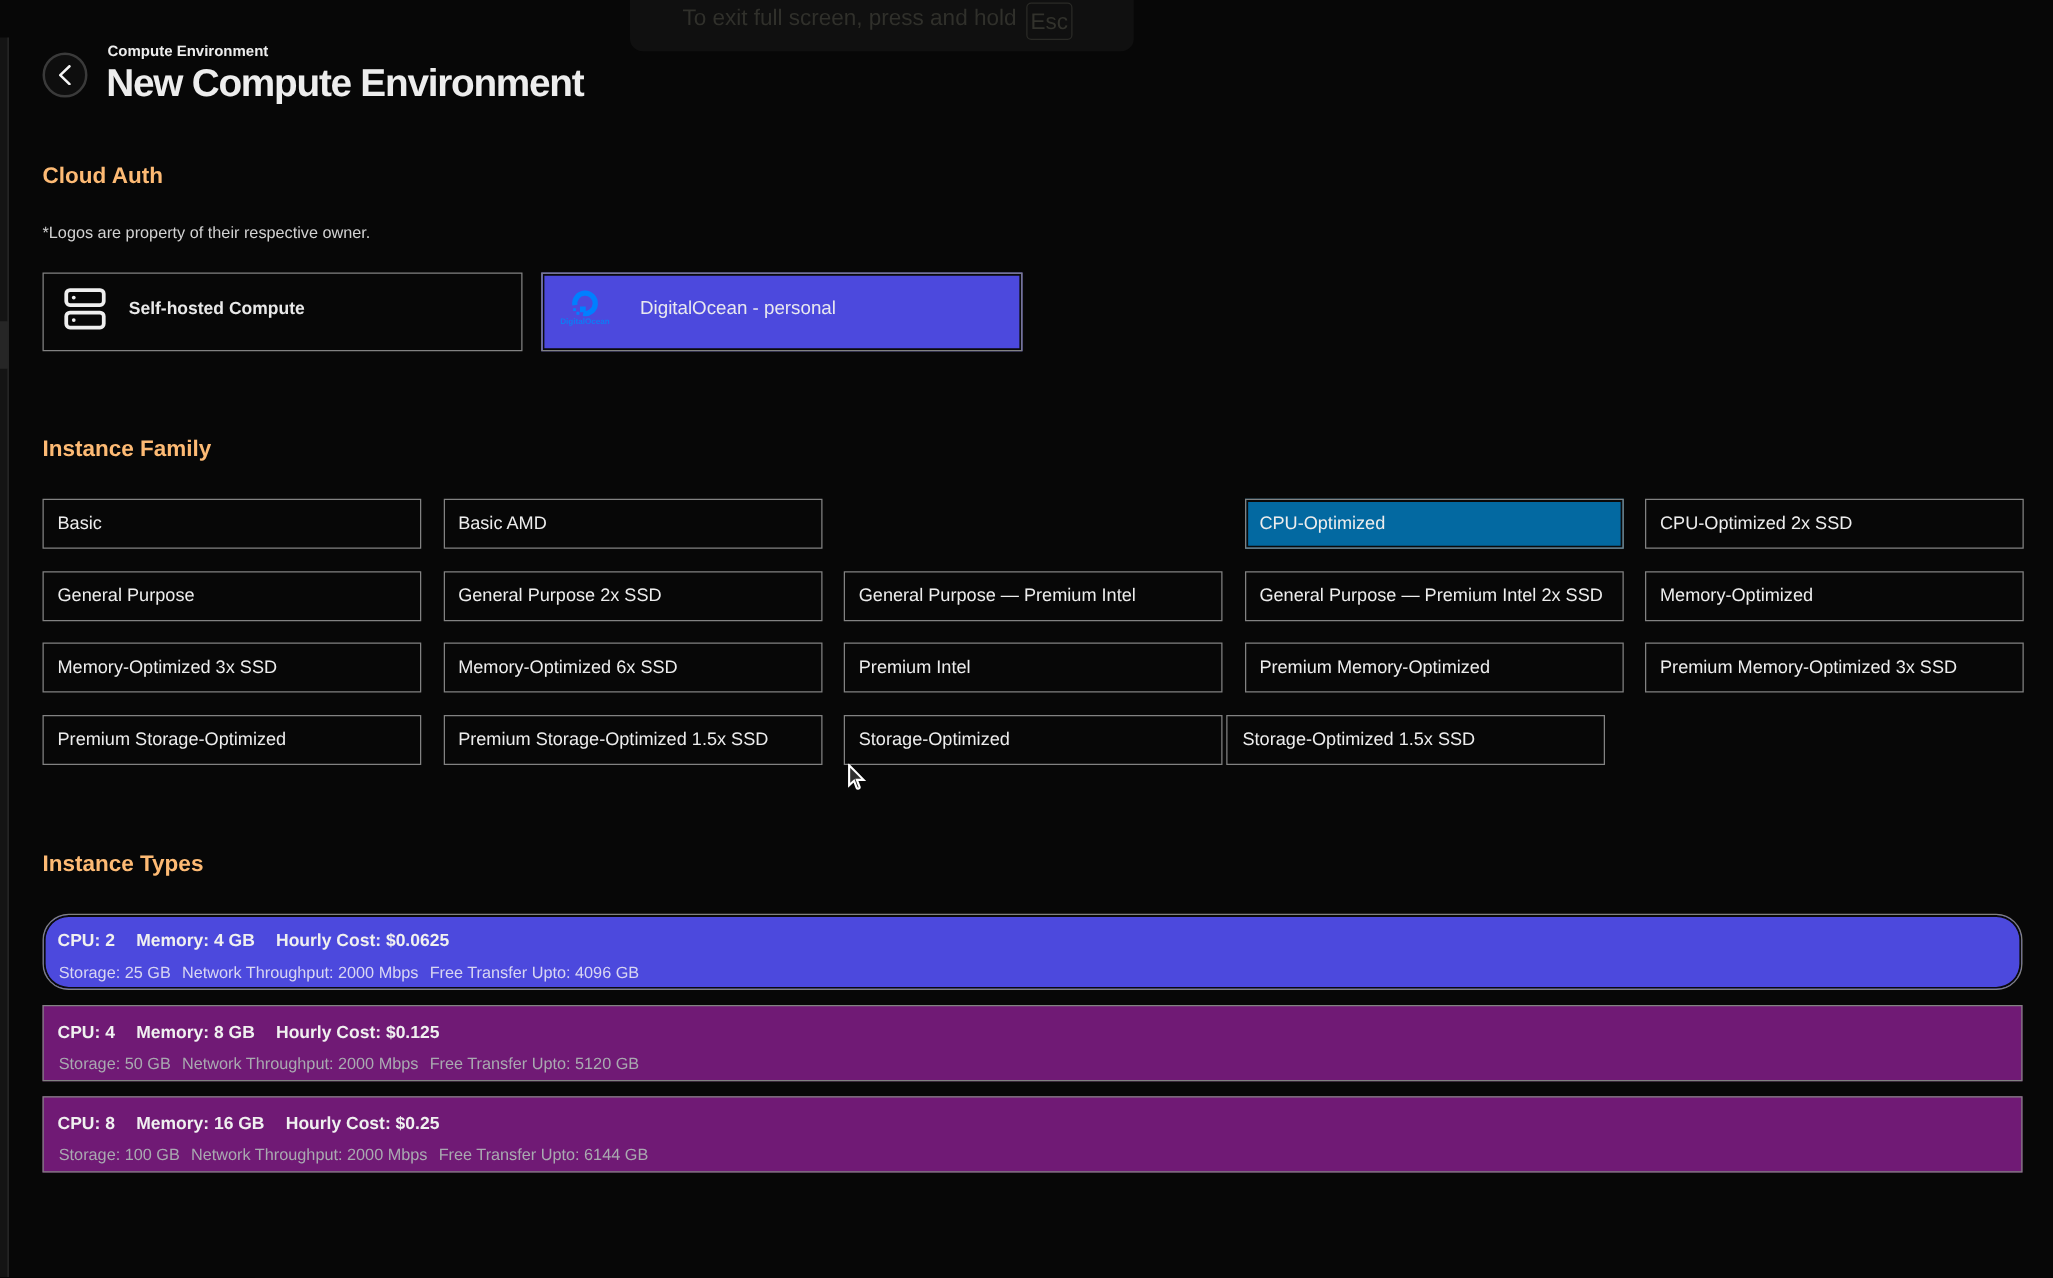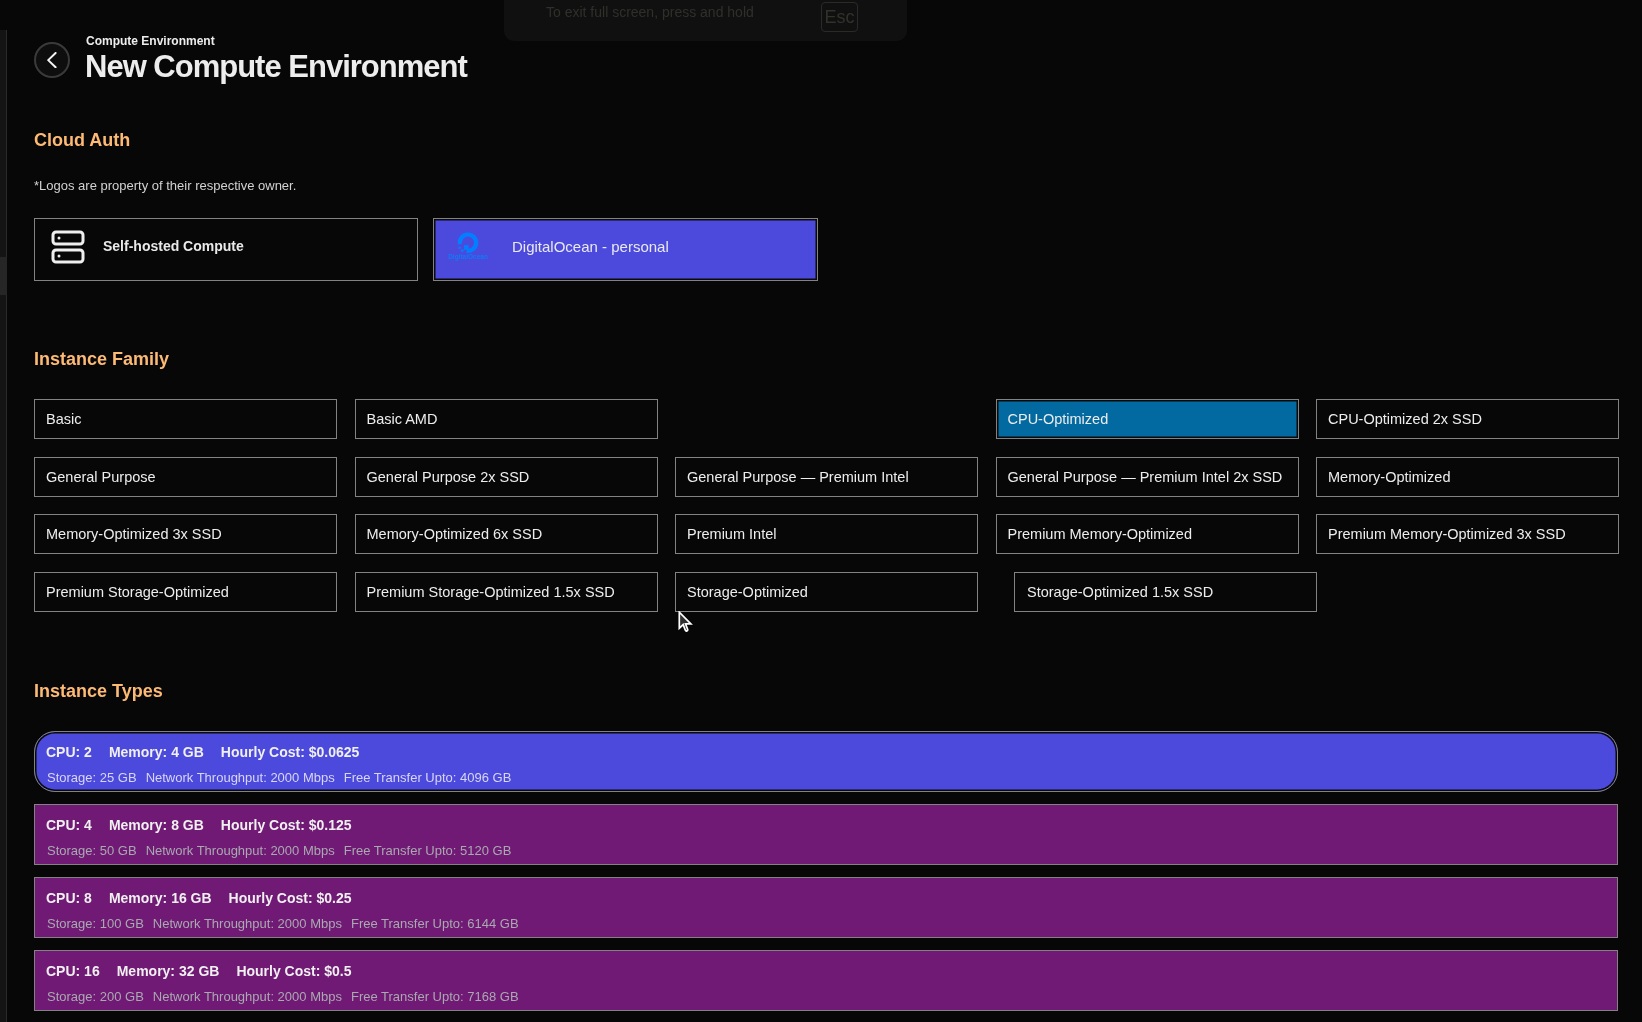--- a/index.html
+++ b/index.html
@@ -8,21 +8,21 @@
   #page {
     position:relative; width:1642px; height:1022px;
     background:#070707; overflow:hidden;
   }
   .txt { position:absolute; line-height:1; white-space:nowrap; }
   
   .strip { position:absolute; left:0; top:30px; width:7px; height:992px; background:#141414; border-right:1px solid #2b2b2b; }
   .strip-hl { position:absolute; left:0; top:257px; width:7px; height:38px; background:#262626; }
   
   .toast { position:absolute; left:504px; top:0; width:403px; height:41px; background:#101010; border-radius:0 0 10px 10px; }
-  .toast-text { position:absolute; left:42px; top:4px; font-size:14px; color:#30302b; line-height:1.2; white-space:nowrap; }
+  .toast-text { position:absolute; left:42px; top:4px; font-size:18px; color:#30302b; line-height:1.2; white-space:nowrap; }
   .esc { position:absolute; left:317px; top:2px; width:37px; height:30px; border:1px solid #2a2a26; border-radius:4px;
          color:#32322c; font-size:18px; text-align:center; line-height:28px; }
   
   .back { position:absolute; left:34px; top:42px; width:36px; height:36px; border-radius:50%;
           background:#0e0e0e; border:2.5px solid #3a3a3a; }
   .back svg { position:absolute; left:11px; top:8px; }
   .crumb { left:86px; top:35px; font-size:12px; font-weight:bold; color:#ededed; }
   .h1 { left:85px; top:51px; font-size:31px; font-weight:bold; color:#ededed; letter-spacing:-1px; }
   .h2 { font-size:18px; font-weight:bold; color:#fdba74; }
   
@@ -97,37 +97,33 @@
   <div class="fbtn" style="left:995.5px; top:456.5px;">General Purpose — Premium Intel 2x SSD</div>
   <div class="fbtn" style="left:1316.0px; top:456.5px;">Memory-Optimized</div>
   <div class="fbtn" style="left:34.0px; top:514.0px;">Memory-Optimized 3x SSD</div>
   <div class="fbtn" style="left:354.5px; top:514.0px;">Memory-Optimized 6x SSD</div>
   <div class="fbtn" style="left:675.0px; top:514.0px;">Premium Intel</div>
   <div class="fbtn" style="left:995.5px; top:514.0px;">Premium Memory-Optimized</div>
   <div class="fbtn" style="left:1316.0px; top:514.0px;">Premium Memory-Optimized 3x SSD</div>
   <div class="fbtn" style="left:34.0px; top:571.5px;">Premium Storage-Optimized</div>
   <div class="fbtn" style="left:354.5px; top:571.5px;">Premium Storage-Optimized 1.5x SSD</div>
   <div class="fbtn" style="left:675.0px; top:571.5px;">Storage-Optimized</div>
-  <div class="fbtn" style="left:1014px; top:571.5px;padding-left:12px;">Storage-Optimized 1.5x SSD</div>
+  <div class="fbtn" style="left:981px; top:571.5px;padding-left:12px;">Storage-Optimized 1.5x SSD</div>
 
   <div class="txt h2" style="left:34px; top:682px;">Instance Types</div>
 
   <div class="row sel" style="top:731px;">
     <div class="rl1"><span>CPU: 2</span><span>Memory: 4 GB</span><span>Hourly Cost: $0.0625</span></div>
     <div class="rl2"><span>Storage: 25 GB</span><span>Network Throughput: 2000 Mbps</span><span>Free Transfer Upto: 4096 GB</span></div>
   </div>
   <div class="row" style="top:804px;">
     <div class="rl1"><span>CPU: 4</span><span>Memory: 8 GB</span><span>Hourly Cost: $0.125</span></div>
     <div class="rl2"><span>Storage: 50 GB</span><span>Network Throughput: 2000 Mbps</span><span>Free Transfer Upto: 5120 GB</span></div>
   </div>
   <div class="row" style="top:877px;">
     <div class="rl1"><span>CPU: 8</span><span>Memory: 16 GB</span><span>Hourly Cost: $0.25</span></div>
     <div class="rl2"><span>Storage: 100 GB</span><span>Network Throughput: 2000 Mbps</span><span>Free Transfer Upto: 6144 GB</span></div>
   </div>
-  <div class="row" style="top:950px;">
-    <div class="rl1"><span>CPU: 16</span><span>Memory: 32 GB</span><span>Hourly Cost: $0.5</span></div>
-    <div class="rl2"><span>Storage: 200 GB</span><span>Network Throughput: 2000 Mbps</span><span>Free Transfer Upto: 7168 GB</span></div>
-  </div>
 
   <svg style="position:absolute; left:678px; top:611px;" width="16" height="22" viewBox="0 0 16 22">
     <path d="M1.3 1.2 L1.3 17.2 L5.2 13.6 L7.3 19.2 Q7.8 20.3 8.9 19.9 Q10 19.4 9.6 18.3 L7.5 12.9 L12.9 12.9 Z" fill="#303030" stroke="#ffffff" stroke-width="1.7" stroke-linejoin="miter"></path>
   </svg>
 </div>
 
 </body></html>

